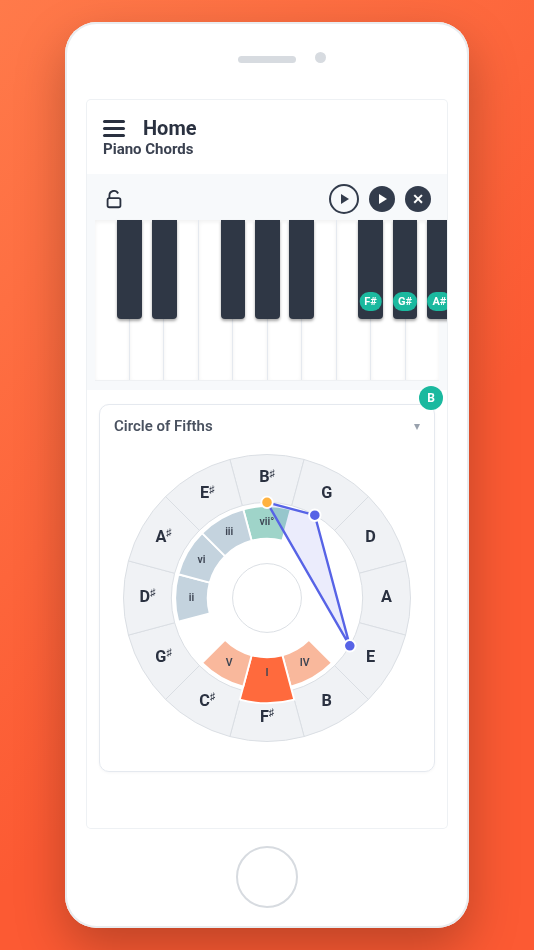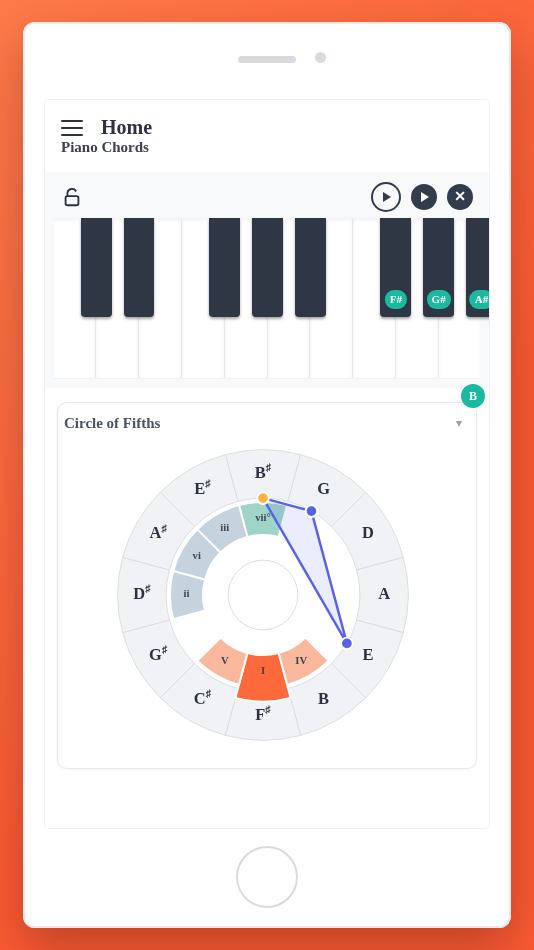--- a/index.html
+++ b/index.html
@@ -24,23 +24,23 @@
     --inner-orange-strong:#ff6a3d;
   }
   html,body{margin:0;padding:0;width:534px;height:950px;overflow:hidden;
     font-family:-apple-system,BlinkMacSystemFont,"Segoe UI",Roboto,Helvetica,Arial,sans-serif;}
   body{
     background:linear-gradient(135deg,var(--bg-fade) 0%,var(--bg-deep) 60%);
     display:flex;align-items:center;justify-content:center;
   }
   
   .phone{
-    width:488px;height:906px;background:var(--phone-white);
-    border-radius:12px;box-shadow:0 20px 50px rgba(0,0,0,.25), inset 0 0 0 2px #e9ecef;
-    position:relative;display:flex;flex-direction:column;align-items:center;font-family:Liberation Serif, serif;
+    width:404px;height:906px;background:var(--phone-white);
+    border-radius:32px;box-shadow:0 20px 50px rgba(0,0,0,.25), inset 0 0 0 2px #e9ecef;
+    position:relative;display:flex;flex-direction:column;align-items:center;
   }
   .speaker{position:absolute;top:34px;left:50%;transform:translateX(-50%);
     width:58px;height:7px;border-radius:4px;background:#d7dbe0;}
   .camera{position:absolute;top:30px;left:calc(50% + 48px);width:11px;height:11px;border-radius:50%;
     background:#d7dbe0;}
   .home-btn{position:absolute;bottom:20px;left:50%;transform:translateX(-50%);
     width:58px;height:58px;border-radius:50%;border:2px solid #d7dbe0;}
   .screen{
     position:absolute;top:78px;left:22px;right:22px;bottom:100px;
     background:#ffffff;border-radius:4px;overflow:hidden;
@@ -85,21 +85,21 @@
   .bkey{position:absolute;top:0;width:7.2%;height:100%;background:var(--key-black);
     border-radius:0 0 4px 4px;box-shadow:0 2px 3px rgba(0,0,0,.35);}
   .pill{position:absolute;bottom:8px;left:50%;transform:translateX(-50%);
     background:var(--pill-teal);color:#fff;font-size:11px;font-weight:700;
     padding:4px 5px;border-radius:9px;line-height:1;white-space:nowrap;}
   .note-badge{position:absolute;width:24px;height:24px;border-radius:50%;background:var(--pill-teal);
     color:#fff;display:flex;align-items:center;justify-content:center;font-size:12px;font-weight:700;}
 
   
   .card{margin:14px 12px 0 12px;background:#fff;border-radius:10px;border:1px solid var(--divider);
-    padding:12px 14px 18px 6px;box-shadow:0 1px 3px rgba(20,30,50,.04);}
+    padding:12px 14px 18px 14px;box-shadow:0 1px 3px rgba(20,30,50,.04);}
   .card-head{display:flex;align-items:center;justify-content:space-between;margin-bottom:8px;}
   .card-title{font-size:15px;font-weight:600;color:#4a5260}
   .chev{color:#99a1ad;font-size:12px}
 
   .circle-wrap{display:flex;align-items:center;justify-content:center;}
   svg.cof{width:310px;height:310px;}
   .outer-seg{fill:var(--ring-bg);stroke:var(--ring-line);stroke-width:1;}
   .outer-lbl{font-size:17px;font-weight:700;fill:var(--ink);text-anchor:middle;dominant-baseline:middle;
     font-family:inherit;}
   .inner-seg{stroke:#fff;stroke-width:2;}

